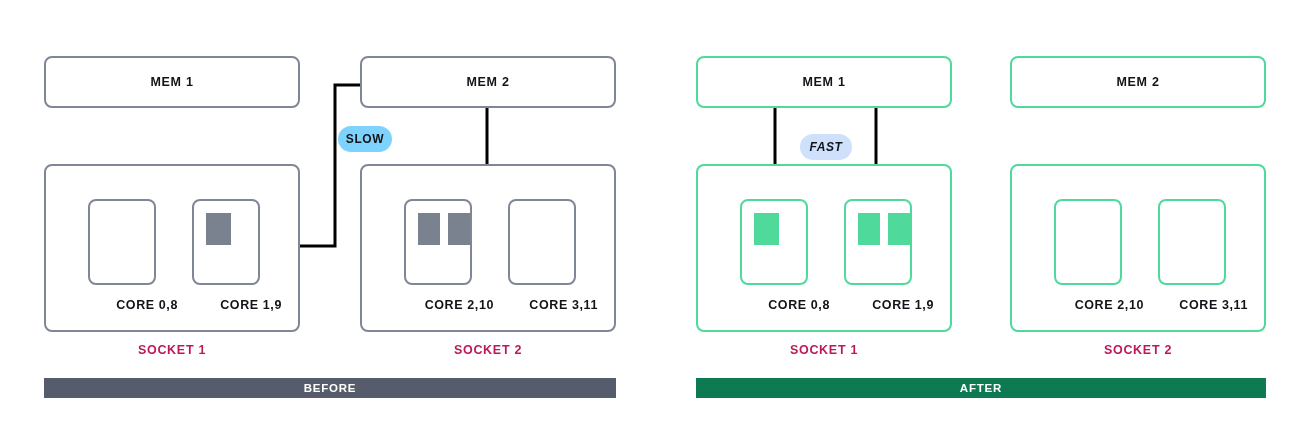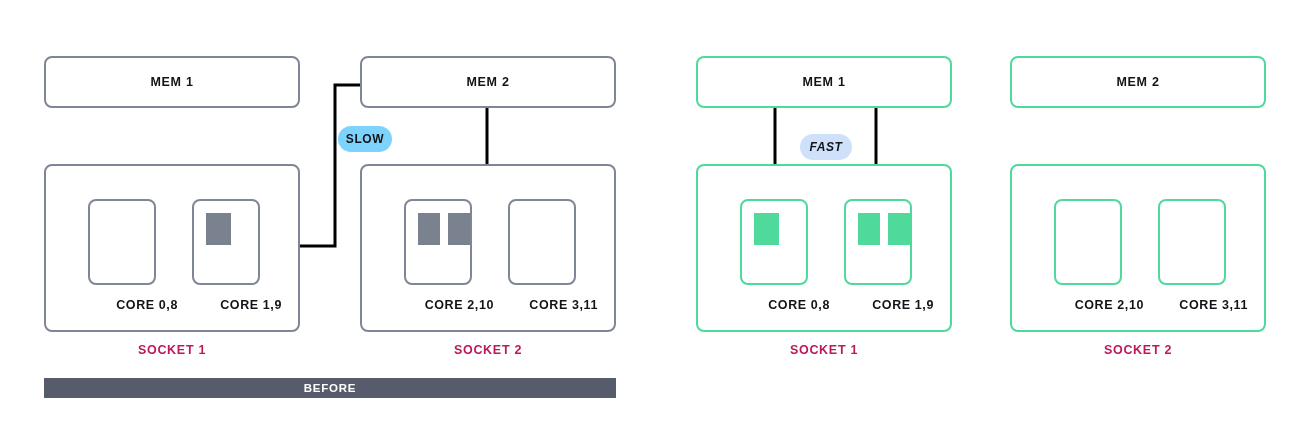--- a/index.html
+++ b/index.html
@@ -242,15 +242,18 @@
       </div>
       <div class="core-label" style="left:20px; top:132px; width:112px;">CORE 2,10</div>
 
       <div class="core" style="left:146px; top:33px; width:68px; height:86px;">
         <div class="core-inner"></div>
       </div>
       <div class="core-label" style="left:124px; top:132px; width:112px;">CORE 3,11</div>
     </div>
     <div class="socket-caption" style="left:355px; top:343px; width:256px;">SOCKET 2</div>
 
+    <div class="banner banner-after" style="left:41px; top:378px; width:570px;">
+      <span>AFTER</span>
+    </div>
   </div>
 
 </div>
 
 </body></html>

